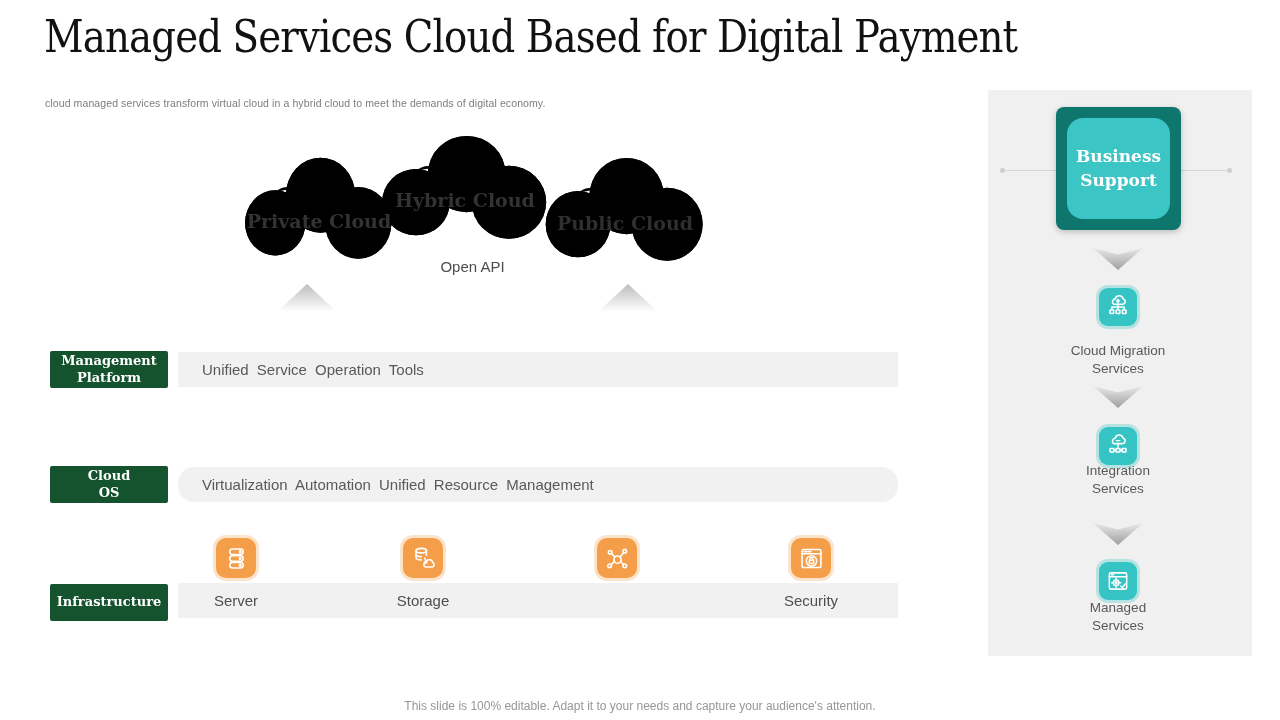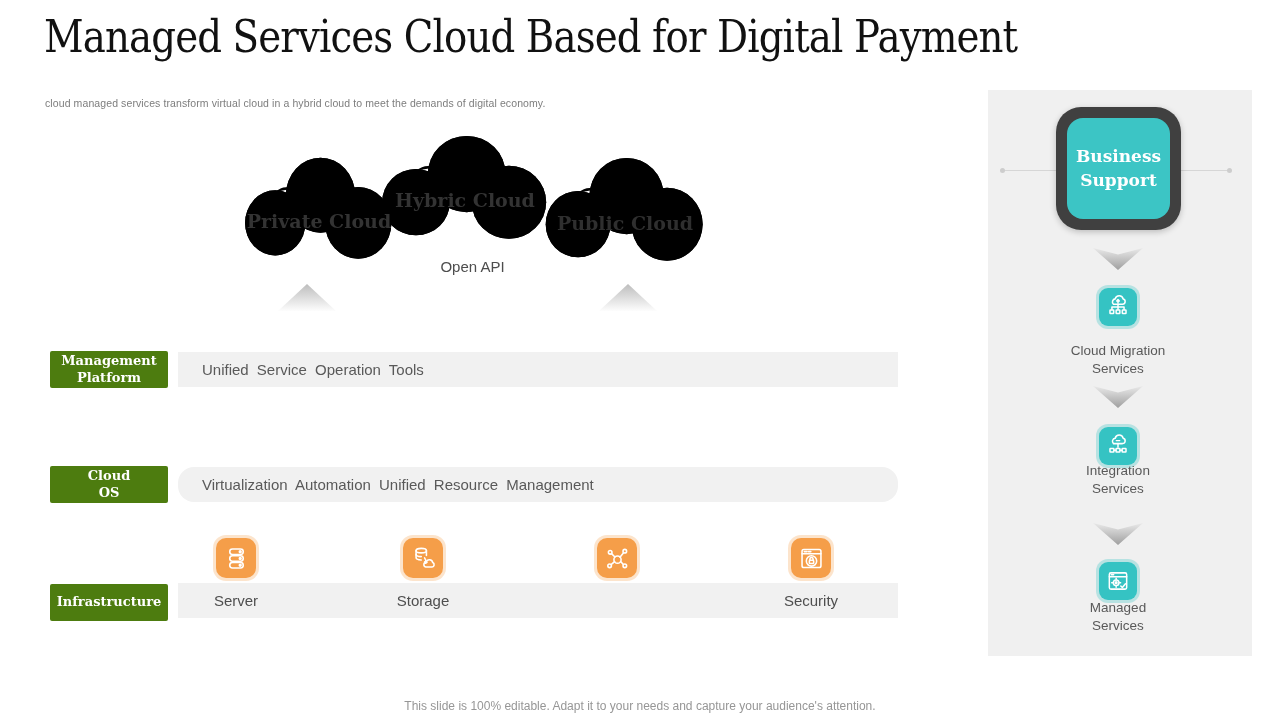--- a/index.html
+++ b/index.html
@@ -45,21 +45,21 @@
     position:absolute; width:58px; height:27px;
     background:linear-gradient(to bottom, #bdbdbd, #fdfdfd);
     clip-path:polygon(50% 0, 0 100%, 100% 100%);
   }
   #up-arrow-left  { left:278px; top:284px; }
   #up-arrow-right { left:599px; top:284px; }
 
   
   .layer-label {
     position:absolute; left:50px; width:118px; height:37px;
-    background:#4d7c0f; color:#fff; border-radius:2px;
+    background:#14532d; color:#fff; border-radius:2px;
     font-family:"DejaVu Serif", serif; font-weight:bold; font-size:13px;
     display:flex; align-items:center; justify-content:center; text-align:center;
     line-height:1.25; white-space:pre-line;
   }
   .layer-bar {
     position:absolute; left:178px; width:720px; height:35px; background:#F1F1F1;
   }
   #row1-label { top:351px; } #row1-bar { top:352px; }
   #row2-label { top:466px; } #row2-bar { top:467px;border-radius:16px; }
   #row3-label { top:584px; } #row3-bar { top:583px; }
@@ -87,21 +87,21 @@
 
   .line-icon { fill:none; stroke:#fff; stroke-width:1.4; stroke-linecap:round; stroke-linejoin:round; }
 
   
   .side-panel { position:absolute; left:988px; top:90px; width:264px; height:566px; background:#F0F0F0; }
   .connector-line { position:absolute; left:14px; top:80px; width:228px; height:1px; background:#d6d6d6; }
   .connector-dot { position:absolute; top:78px; width:5px; height:5px; border-radius:50%; background:#cdcdcd; }
   #connector-dot-left { left:12px; } #connector-dot-right { left:239px; }
   .support-frame {
     position:absolute; left:68px; top:17px; width:125px; height:123px;
-    background:#404040; border-radius:25px;
+    background:#0f766e; border-radius:8px;
     box-shadow:0 2px 6px rgba(0,0,0,0.22);
   }
   .support-box {
     position:absolute; left:11px; top:11px; width:103px; height:101px;
     background:#3CC5C5; border-radius:16px;
     display:flex; align-items:center; justify-content:center; text-align:center;
     font-family:"DejaVu Serif", serif; font-weight:bold; font-size:17px; color:#fff;
     line-height:1.4; white-space:pre-line;
   }
   .down-arrow {

